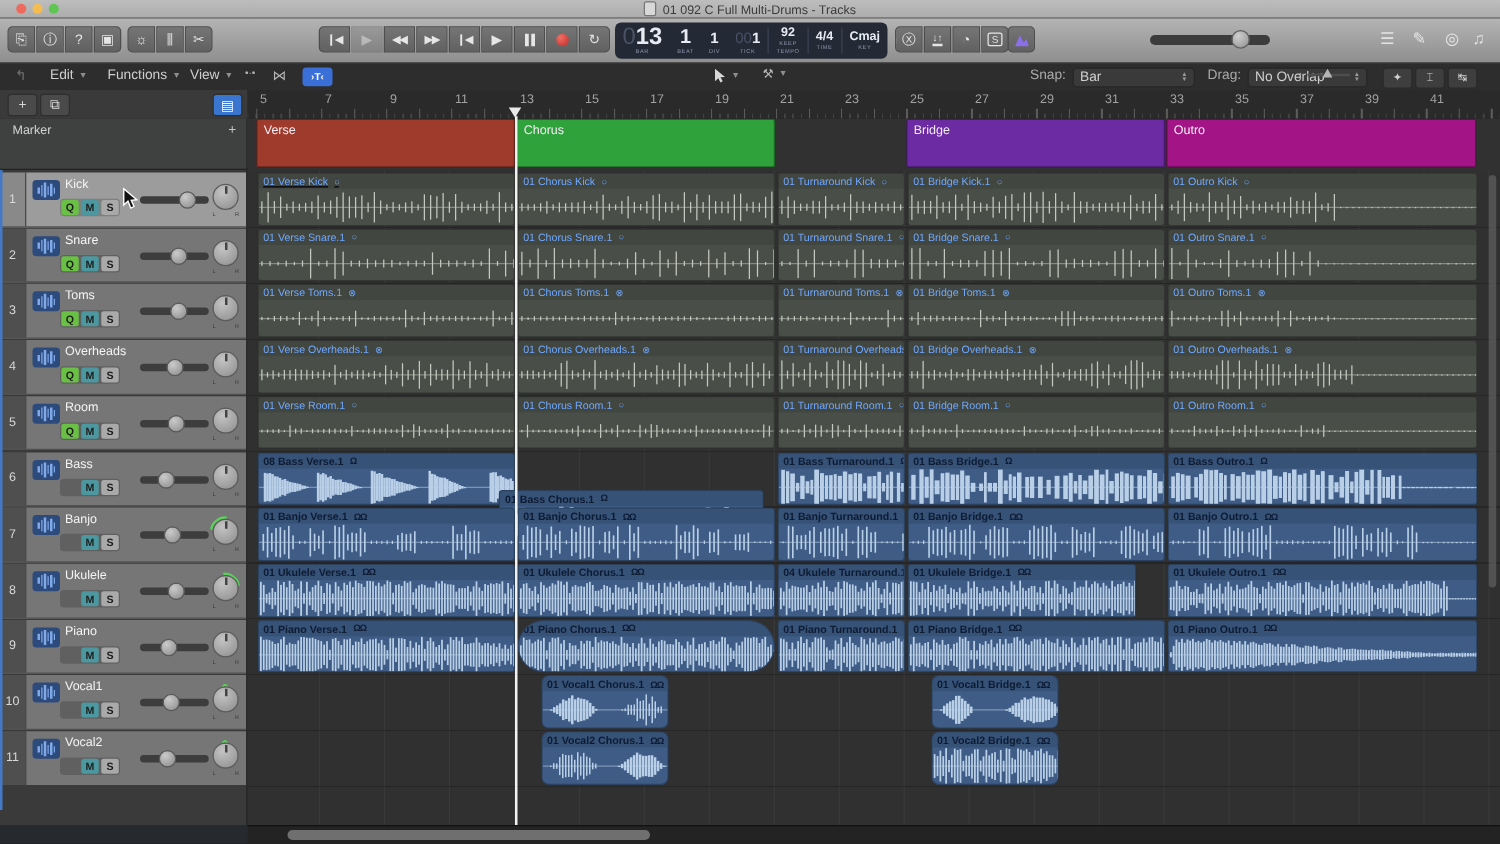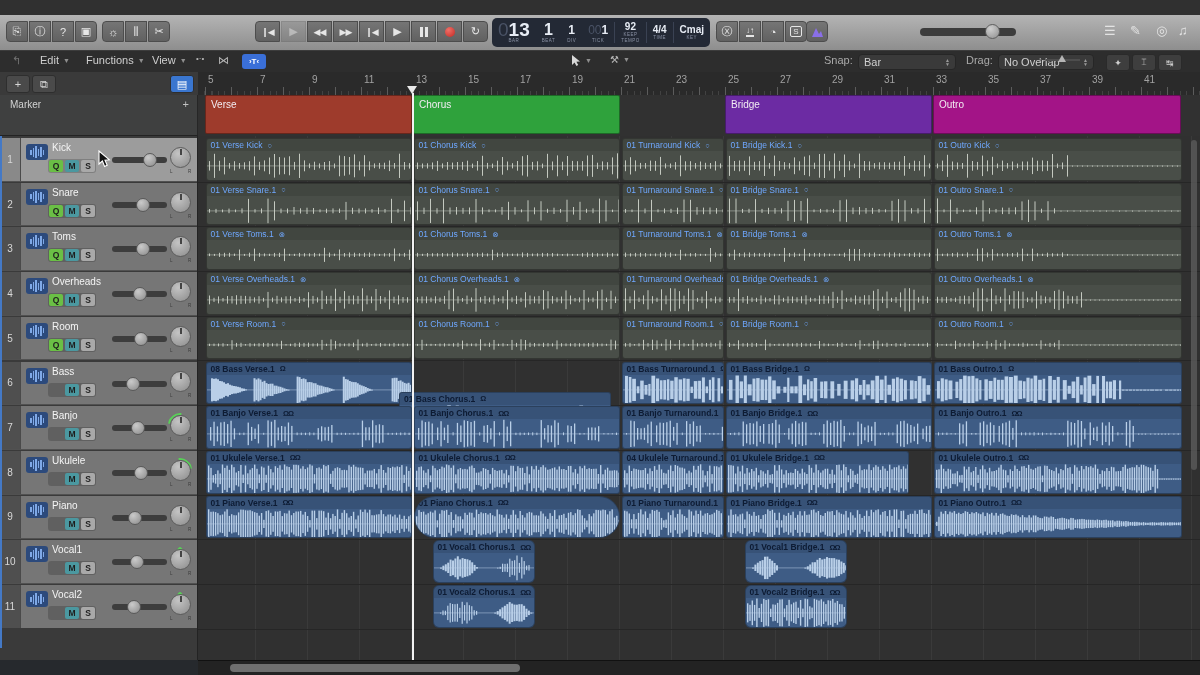--- a/index.html
+++ b/index.html
@@ -169,20 +169,26 @@
   #hthumb{position:absolute;left:32px;top:3px;width:290px;height:8px;background:#6f6f6f;border-radius:4px;}
   #hdr-tail{left:0;top:628px;width:198px;height:32px;background:#3a3a3a;border-right:1px solid #232323;box-sizing:border-box;}
 
   #cursor{left:98px;top:150px;z-index:50;}
 </style>
 </head>
 <body>
 
 <div id="stage">
 
+  <div class="abs" id="titlebar">
+    <span class="tl" style="left:13px;background:#ee6a5e;"></span>
+    <span class="tl" style="left:26px;background:#f5bd4f;"></span>
+    <span class="tl" style="left:39px;background:#61c554;"></span>
+    <div id="title-text"><span id="proxy-icon"></span><span>01 092 C Full Multi-Drums - Tracks</span></div>
+  </div>
 
   <div class="abs" id="toolbar">
     <div class="tbgroup" style="left:6px;">
       <div class="tb-btn">⎘</div>
       <div class="tb-btn">ⓘ</div>
       <div class="tb-btn">?</div>
       <div class="tb-btn">▣</div>
     </div>
     <div class="tbgroup" style="left:102px;">
       <div class="tb-btn">☼</div>
@@ -657,21 +663,21 @@
         </span>
         <span class="arc" style="transform:scaleX(.35);"></span>
         <span class="knob"></span>
         <span class="kl" style="left:170px;">L</span>
         <span class="kl" style="left:188px;">R</span>
       </div>
     </div>
   <div class="abs" id="blue-edge"></div>
   <div class="abs" id="lanes">
       <div id="rowlines"></div>
-      <div class="region gray" style="left: 7.5px; top: 2px; width: 206.5px; height: 42.7px;">
+      <div class="region gray" style="left: 7.5px; top: 2px; width: 206.5px; height: 42.7px; text-decoration: underline;">
         <div class="rlabel">
           <span>01 Verse Kick</span>
           <span class="rbadge">○</span>
         </div>
         <svg class="wave" width="206.5" height="29.700000000000003" viewBox="0 0 206.5 29.700000000000003" preserveAspectRatio="none">
           <rect x="0" y="14.4" width="206.5" height="1" opacity="0.5"></rect>
           <rect x="2.0" y="10.1" width="1" height="9.5"></rect>
           <rect x="7.0" y="2.8" width="1" height="24.1"></rect>
           <rect x="12.0" y="9.8" width="1" height="10.0"></rect>
           <rect x="17.0" y="6.2" width="1" height="17.2"></rect>

